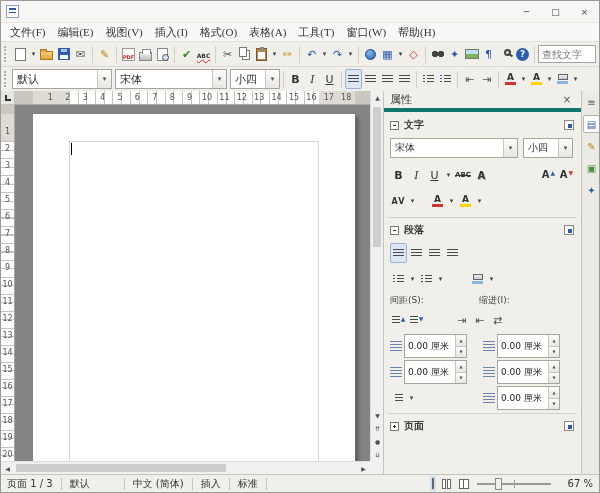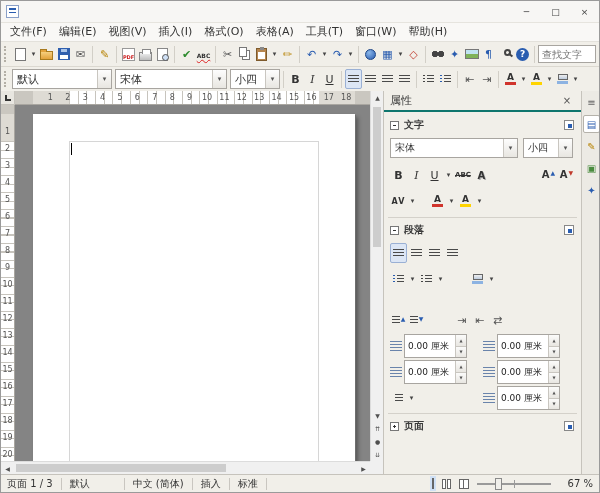--- a/index.html
+++ b/index.html
@@ -9,21 +9,21 @@
 
   
   .titlebar{height:22px;background:#f7f6f4;display:flex;align-items:center;padding-left:5px;gap:5px;border-bottom:1px solid #e6e4de;}
   .appico{width:13px;height:13px;background:#fff;border:1px solid #8aa0c8;position:relative;flex:none;}
   .appico::after{content:"";position:absolute;inset:2px;background:linear-gradient(#2a5db0 0 2px,transparent 2px 4px,#2a5db0 4px 5px,transparent 5px 7px,#2a5db0 7px 8px);}
   .title{font-size:11px;color:#2b2b2b;}
   .wctrl{margin-left:auto;display:flex;height:100%;}
   .wbtn{width:29px;display:flex;align-items:center;justify-content:center;font-size:9px;color:#444;}
 
   
-  .menubar{height:19px;background:#f9f8f6;display:flex;align-items:flex-end;padding:0 3px;border-bottom:1px solid #e3e1db;}
+  .menubar{height:19px;background:#f9f8f6;display:flex;align-items:flex-start;padding:0 3px;border-bottom:1px solid #e3e1db;font-family:Liberation Serif, serif;}
   .menu{padding:2px 6px;cursor:default;}
 
   
   .tb{height:25px;display:flex;align-items:center;padding:0 2px;background:#f1efe9;border-bottom:1px solid #dbd8d0;position:relative;white-space:nowrap;}
   .grip{width:5px;height:16px;border-left:2px dotted #b3afa6;margin:0 3px 0 1px;flex:none;}
   .vsep{width:1px;height:17px;background:#d2cfc7;margin:0 3px;flex:none;}
   .b{min-width:17px;height:20px;display:inline-flex;align-items:center;justify-content:center;border:1px solid transparent;border-radius:2px;flex:none;}
   .b.act{background:#dce6f5;border-color:#9ab0d4;}
   .dd{width:9px;height:20px;display:inline-flex;align-items:center;justify-content:center;font-size:7px;color:#444;flex:none;}
   .g{font-size:11px;line-height:1;color:#555;}
@@ -98,21 +98,21 @@
   
   .vscroll{position:absolute;right:0;top:0;width:13px;bottom:13px;background:#f0f0f0;border-left:1px solid #dcdcdc;}
   .hscroll{position:absolute;left:0;right:13px;bottom:0;height:13px;background:#f0f0f0;border-top:1px solid #dcdcdc;}
   .sbtn{position:absolute;width:13px;height:13px;display:flex;align-items:center;justify-content:center;font-size:6px;color:#505050;background:#f0f0f0;}
   .vthumb{position:absolute;left:2px;right:2px;top:16px;height:140px;background:#cdcdcd;}
   .hthumb{position:absolute;top:2px;bottom:2px;left:15px;width:210px;background:#cdcdcd;}
   .scorner{position:absolute;right:0;bottom:0;width:13px;height:13px;background:#f0f0f0;}
 
   
   .sidebar{position:absolute;left:382px;top:90px;width:198px;bottom:18px;background:#f1efe9;border-left:1px solid #c6c3bc;font-size:10px;}
-  .sbhead{position:absolute;left:0;right:0;top:0;height:21px;display:flex;align-items:center;padding:0 6px;border-bottom:2px solid #0f766e;}
+  .sbhead{position:absolute;left:0;right:0;top:0;height:21px;display:flex;align-items:center;padding:0 6px;border-bottom:4px solid #0f766e;}
   .sbtitle{font-size:11px;color:#333;}
   .sbclose{margin-left:auto;width:16px;height:16px;display:flex;align-items:center;justify-content:center;color:#555;font-size:10px;}
   .shead{position:absolute;left:0;right:1px;height:18px;display:flex;align-items:center;gap:5px;padding:0 6px;}
   .slabel{font-weight:bold;color:#3b3b3b;}
   .col9{width:9px;height:9px;border:1px solid #777;background:#fff;position:relative;flex:none;}
   .col9::before{content:"";position:absolute;left:2px;right:2px;top:3px;height:1px;background:#333;}
   .col9.plus::after{content:"";position:absolute;top:2px;bottom:2px;left:3px;width:1px;background:#333;}
   .launch{width:10px;height:10px;border:1px solid #888;position:relative;background:#fff;margin-left:auto;}
   .launch::after{content:"";position:absolute;right:1px;bottom:1px;width:4px;height:4px;background:#2a5db0;}
   .srow{position:absolute;left:0;right:0;display:flex;align-items:center;padding:0 6px;gap:1px;}
@@ -541,20 +541,24 @@
       <span class="dd">▾</span>
       <span style="width:22px"></span>
       <span class="b">
           <span class="fcbtn">
             <span class="bucketT"></span>
             <i style="background:#8db3e2"></i>
           </span>
         </span>
       <span class="dd">▾</span>
     </div>
+    <div class="srow" style="top:202px;height:14px">
+      <span class="flabel" style="width:88px">间距(S):</span>
+      <span class="flabel">缩进(I):</span>
+    </div>
     <div class="srow" style="top:218px;height:22px">
       <span class="b">
           <span class="ga">
             <span class="lines" style="width:8px"></span>
             <i class="blue">▲</i>
           </span>
         </span>
       <span class="b">
           <span class="ga">
             <span class="lines" style="width:8px"></span>

